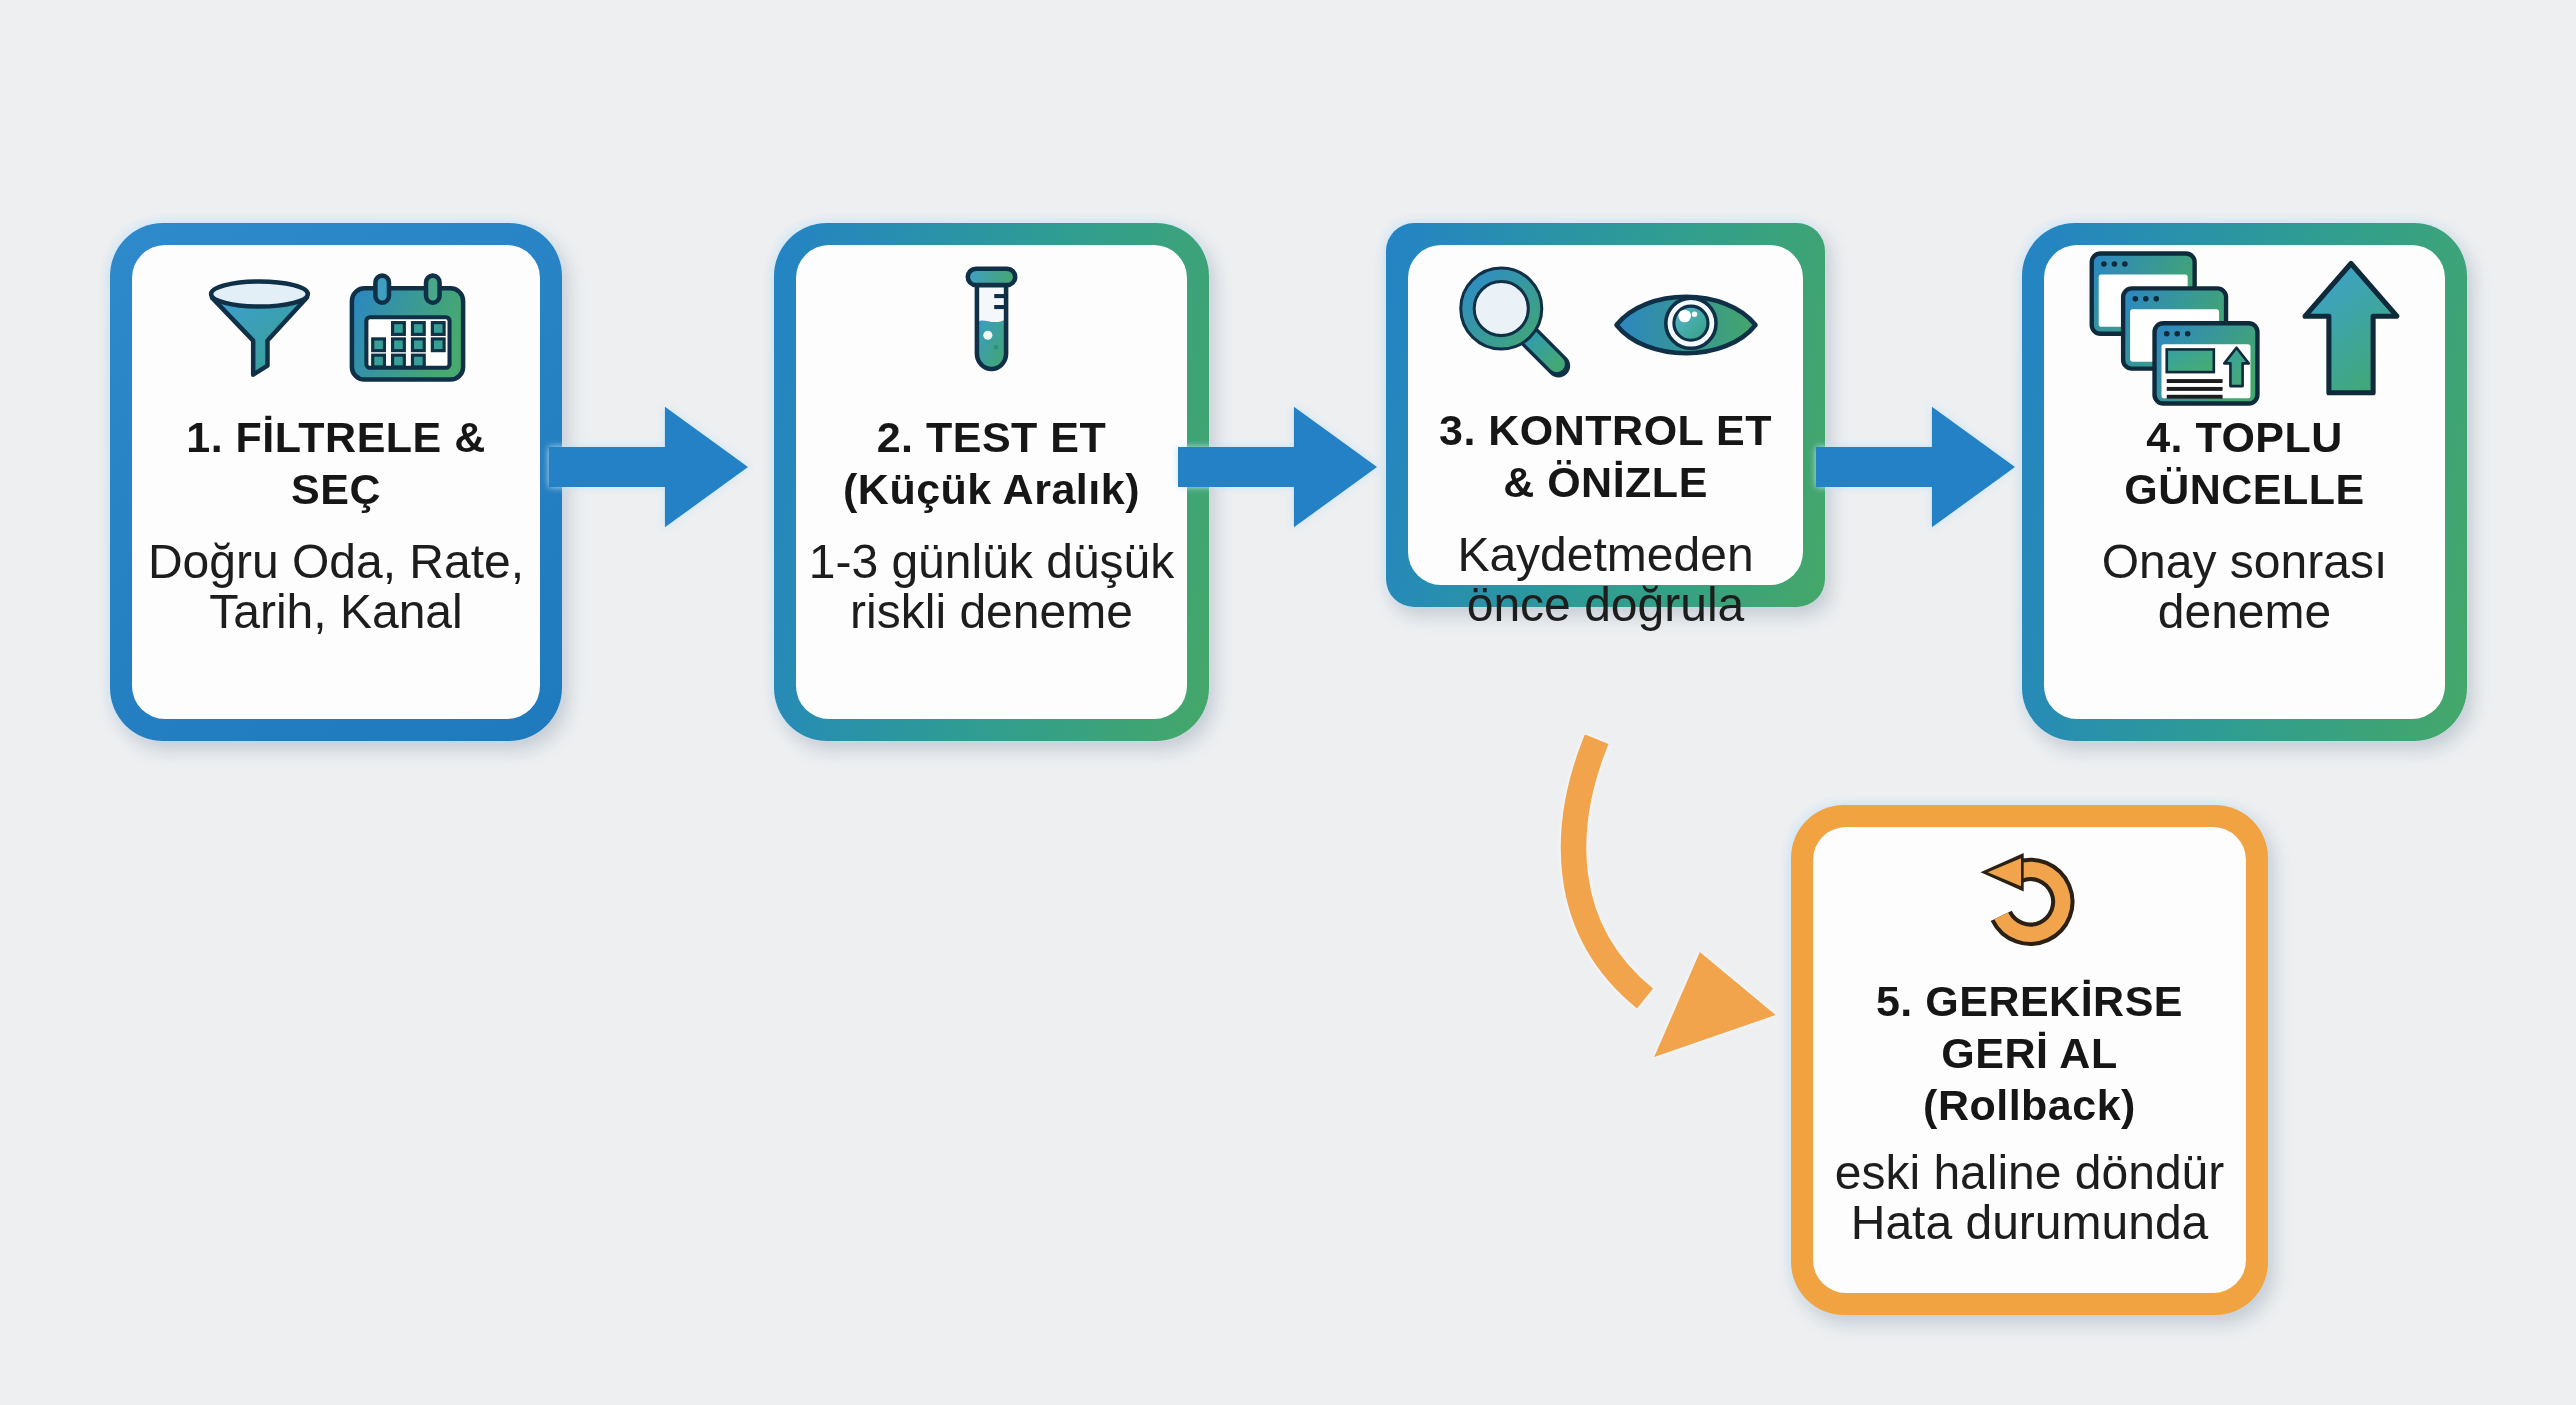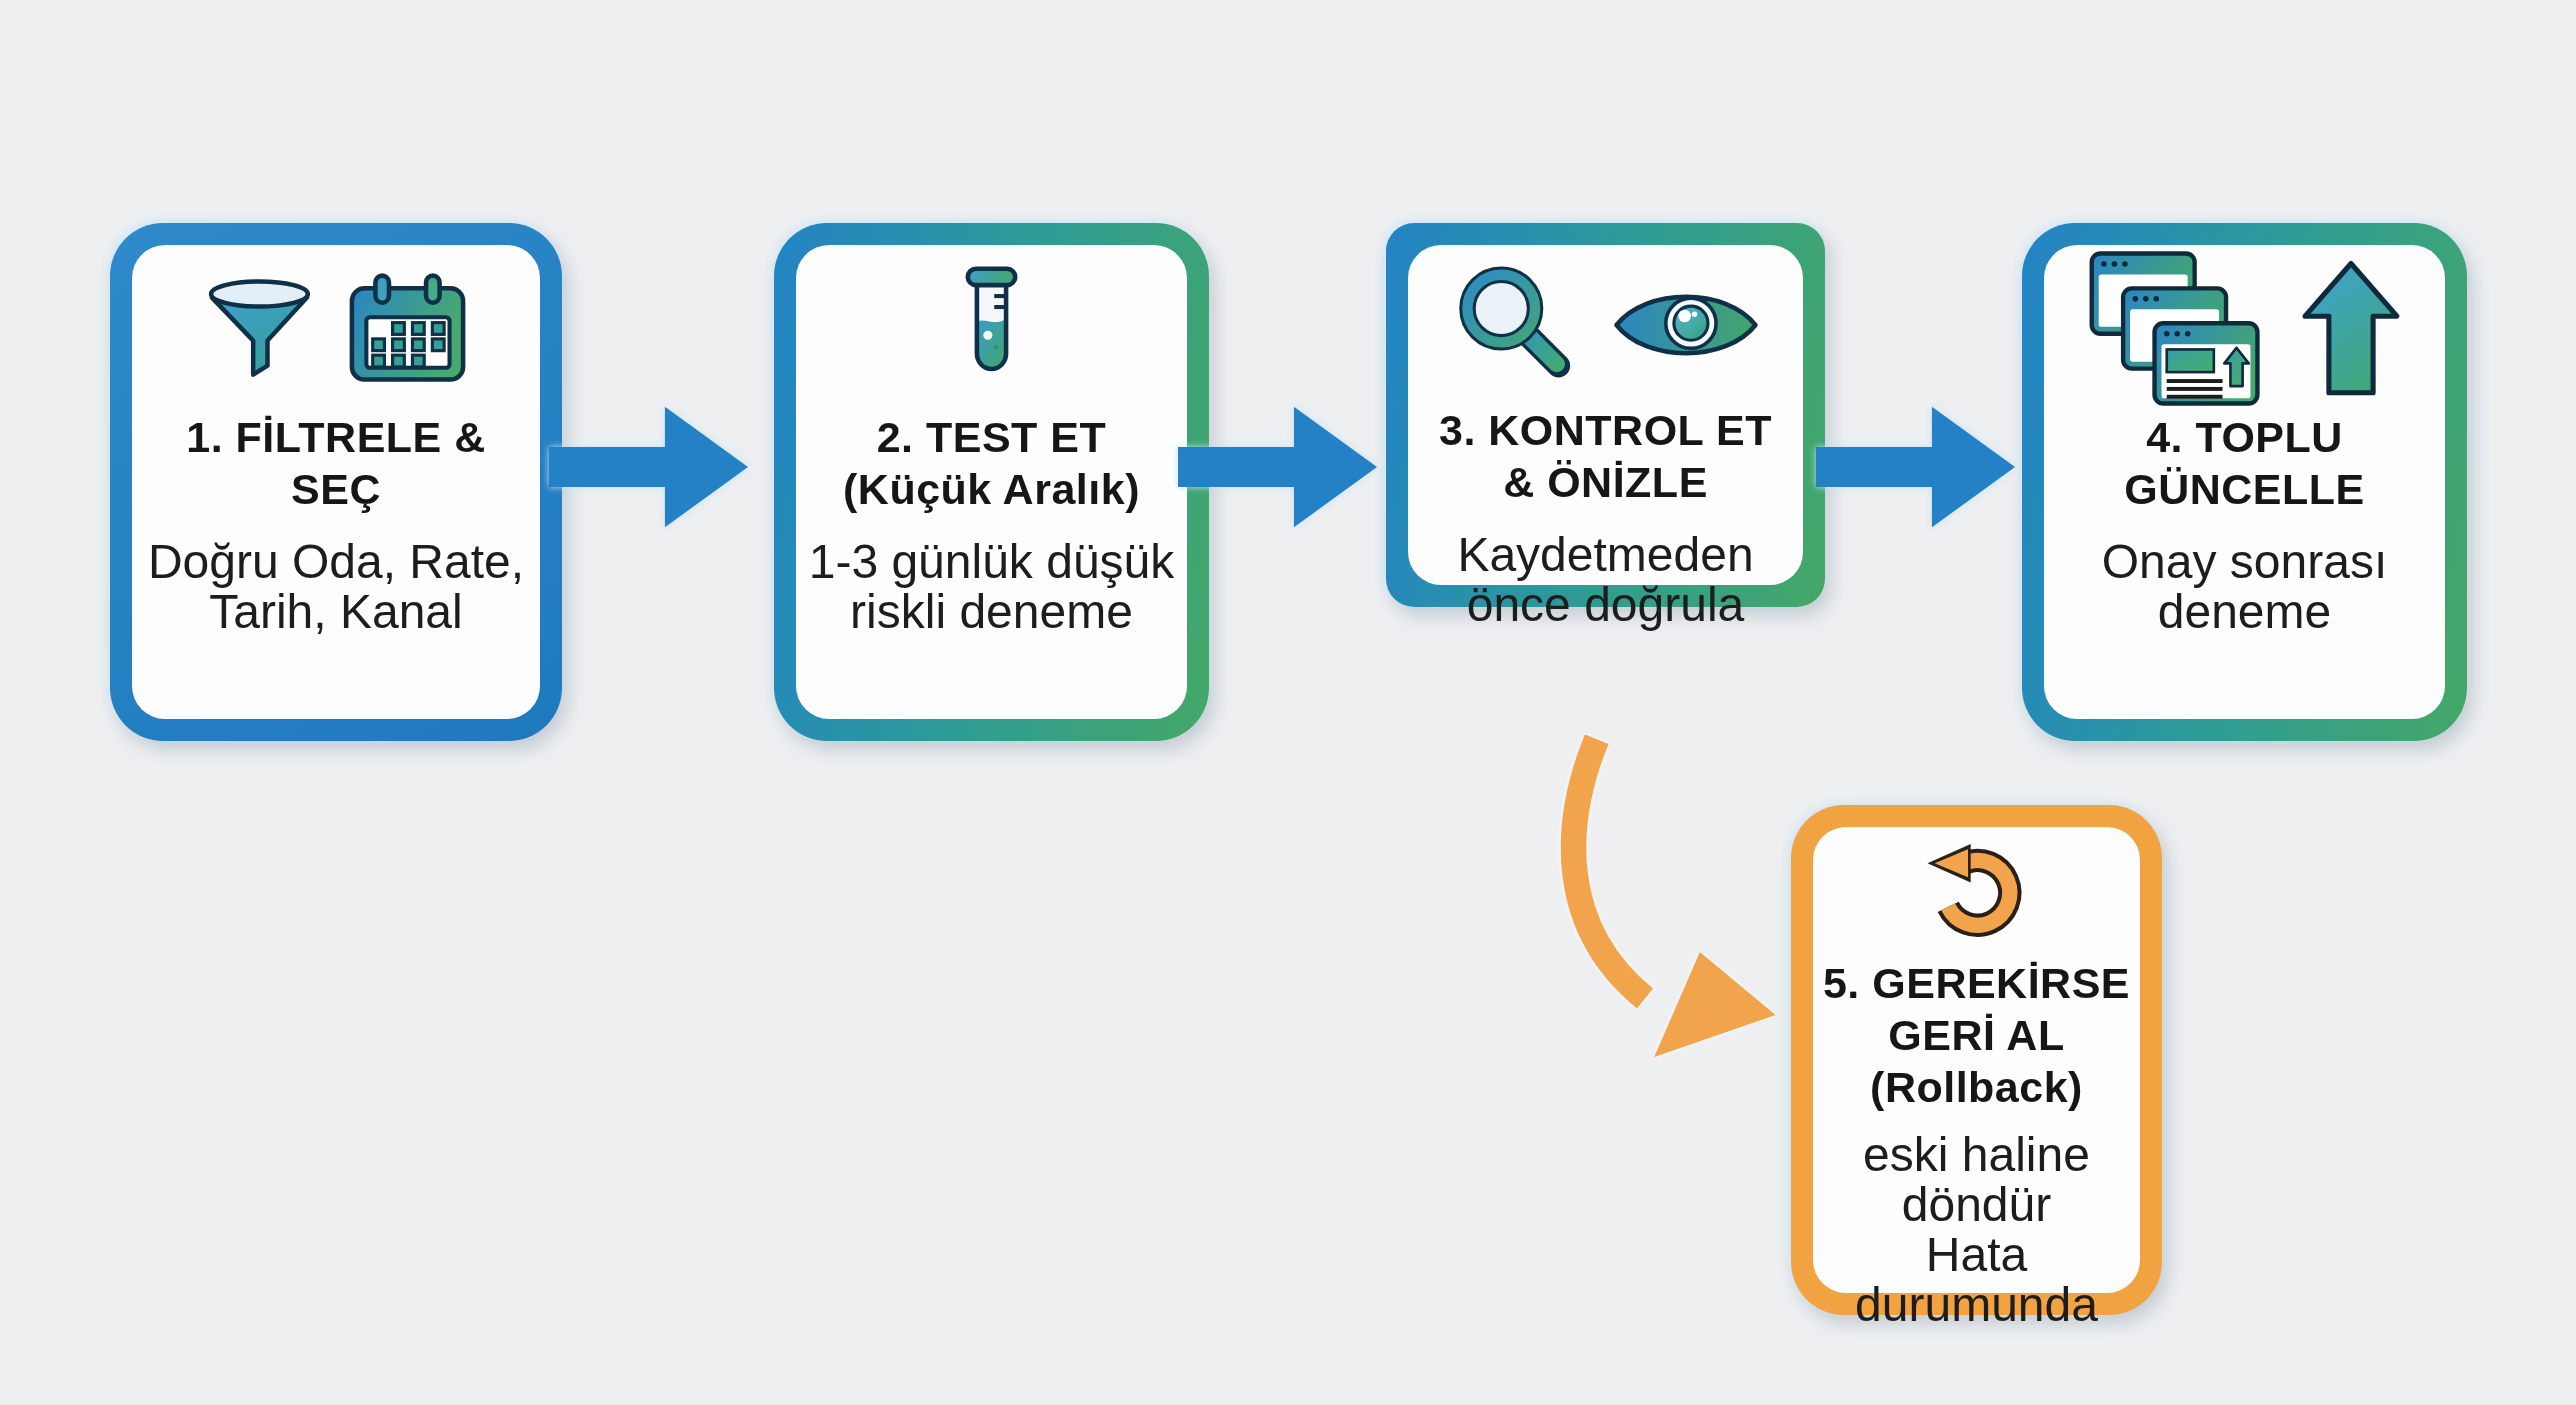--- a/index.html
+++ b/index.html
@@ -232,21 +232,21 @@
         <span>4. TOPLU</span>
         <span>GÜNCELLE</span>
       </h2>
       <p class="subtitle">
         <span>Onay sonrası</span>
         <span>deneme</span>
       </p>
     </div>
   </section>
 
-  <section class="card card-orange" style="left:1791px;top:805px;width:371px;height:510px;">
+  <section class="card card-orange" style="left:1791px;top:805px;width:477px;height:510px;">
     <div class="card-inner">
       <div class="icon-row" style="height:119px;">
         <svg width="108" height="101" viewBox="0 0 120 112">
           <path d="M47,23 A36,36 0 1 1 28,72" fill="none" stroke="#2a2014" stroke-width="26"></path>
           <path d="M47,23 A36,36 0 1 1 28,72" fill="none" stroke="#f2a44c" stroke-width="17"></path>
           <polygon points="53,2 53,45 5,23.5" fill="#2a2014"></polygon>
           <polygon points="50,8 50,39 13,23.5" fill="#f2a44c"></polygon>
         </svg>
       </div>
       <h2 class="title">

